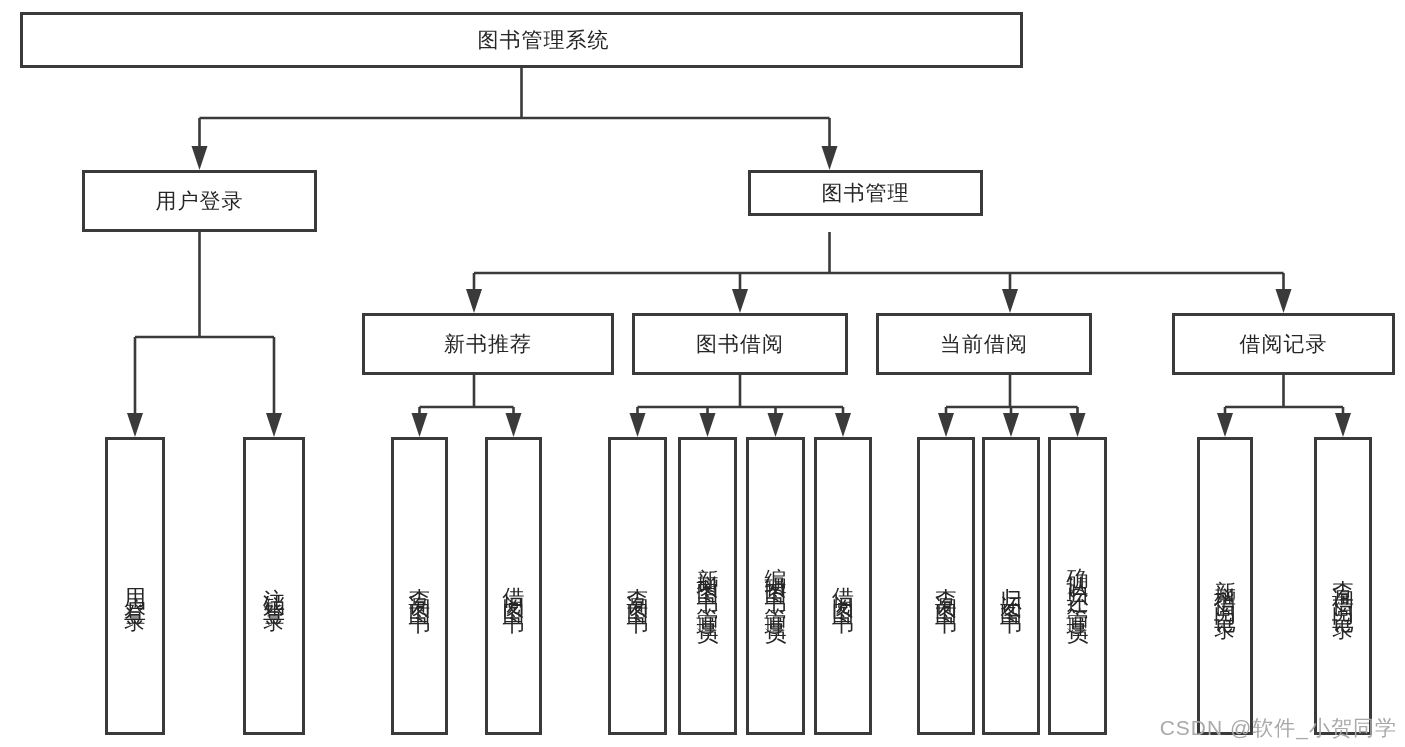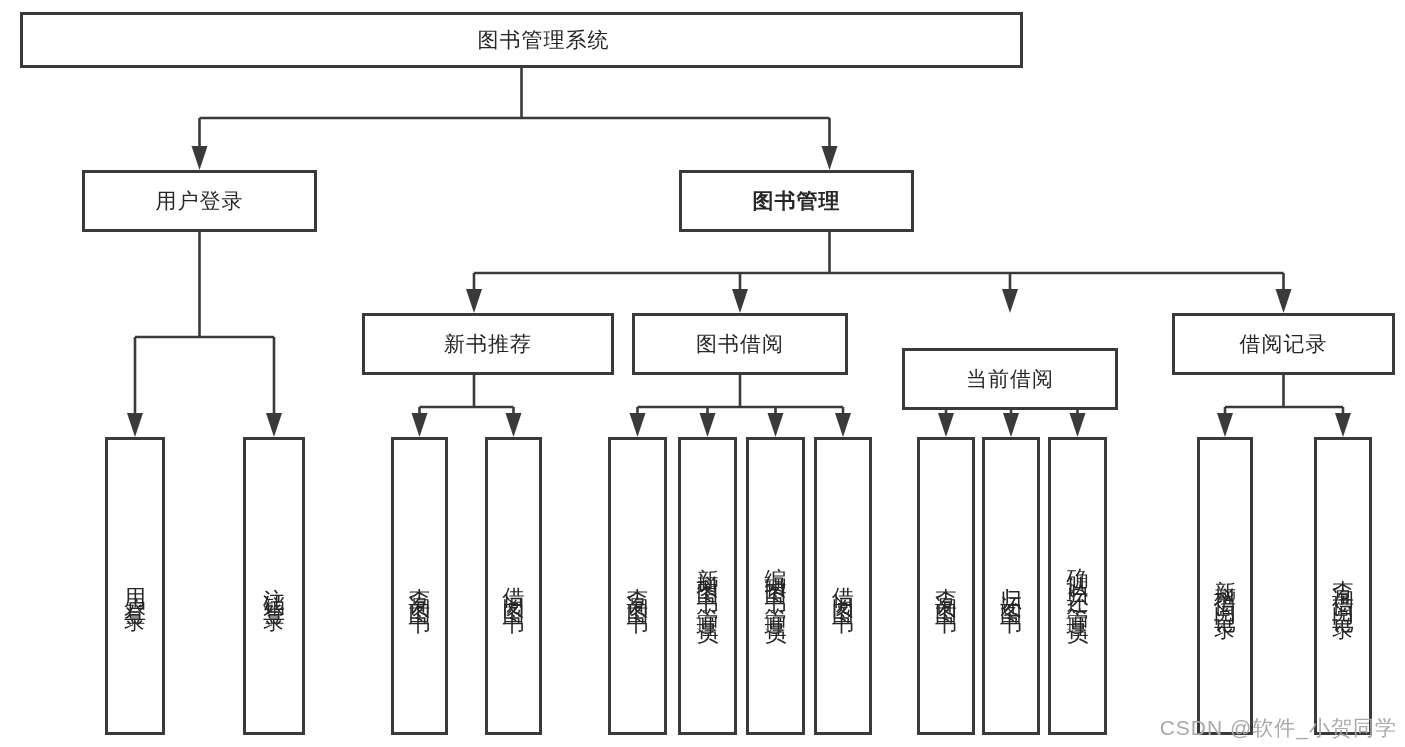--- a/index.html
+++ b/index.html
@@ -93,31 +93,31 @@
     </g>
   </svg>
 
   <div class="box h-box" style="left:20px; top:12px; width:1003px; height:56px;padding-left:44px;">
     <span>图书管理系统</span>
   </div>
 
   <div class="box h-box" style="left:82px; top:170px; width:235px; height:62px;">
     <span>用户登录</span>
   </div>
-  <div class="box h-box" style="left:679px; top:170px; width:235px; height:62px;font-weight:bold;">
+  <div class="box h-box" style="left:748px; top:170px; width:235px; height:46px;">
     <span>图书管理</span>
   </div>
 
   <div class="box h-box" style="left:362px; top:313px; width:252px; height:62px;">
     <span>新书推荐</span>
   </div>
   <div class="box h-box" style="left:632px; top:313px; width:216px; height:62px;justify-content:center;">
     <span>图书借阅</span>
   </div>
-  <div class="box h-box" style="left:902px; top:313px; width:216px; height:62px;margin-top:35px;">
+  <div class="box h-box" style="left:876px; top:313px; width:216px; height:62px;">
     <span>当前借阅</span>
   </div>
   <div class="box h-box" style="left:1172px; top:313px; width:223px; height:62px;">
     <span>借阅记录</span>
   </div>
 
   <div class="box v-box" style="left:105px; top:437px; width:60px; height:298px;">
     <span>用户登录</span>
   </div>
   <div class="box v-box" style="left:243px; top:437px; width:62px; height:298px;">

